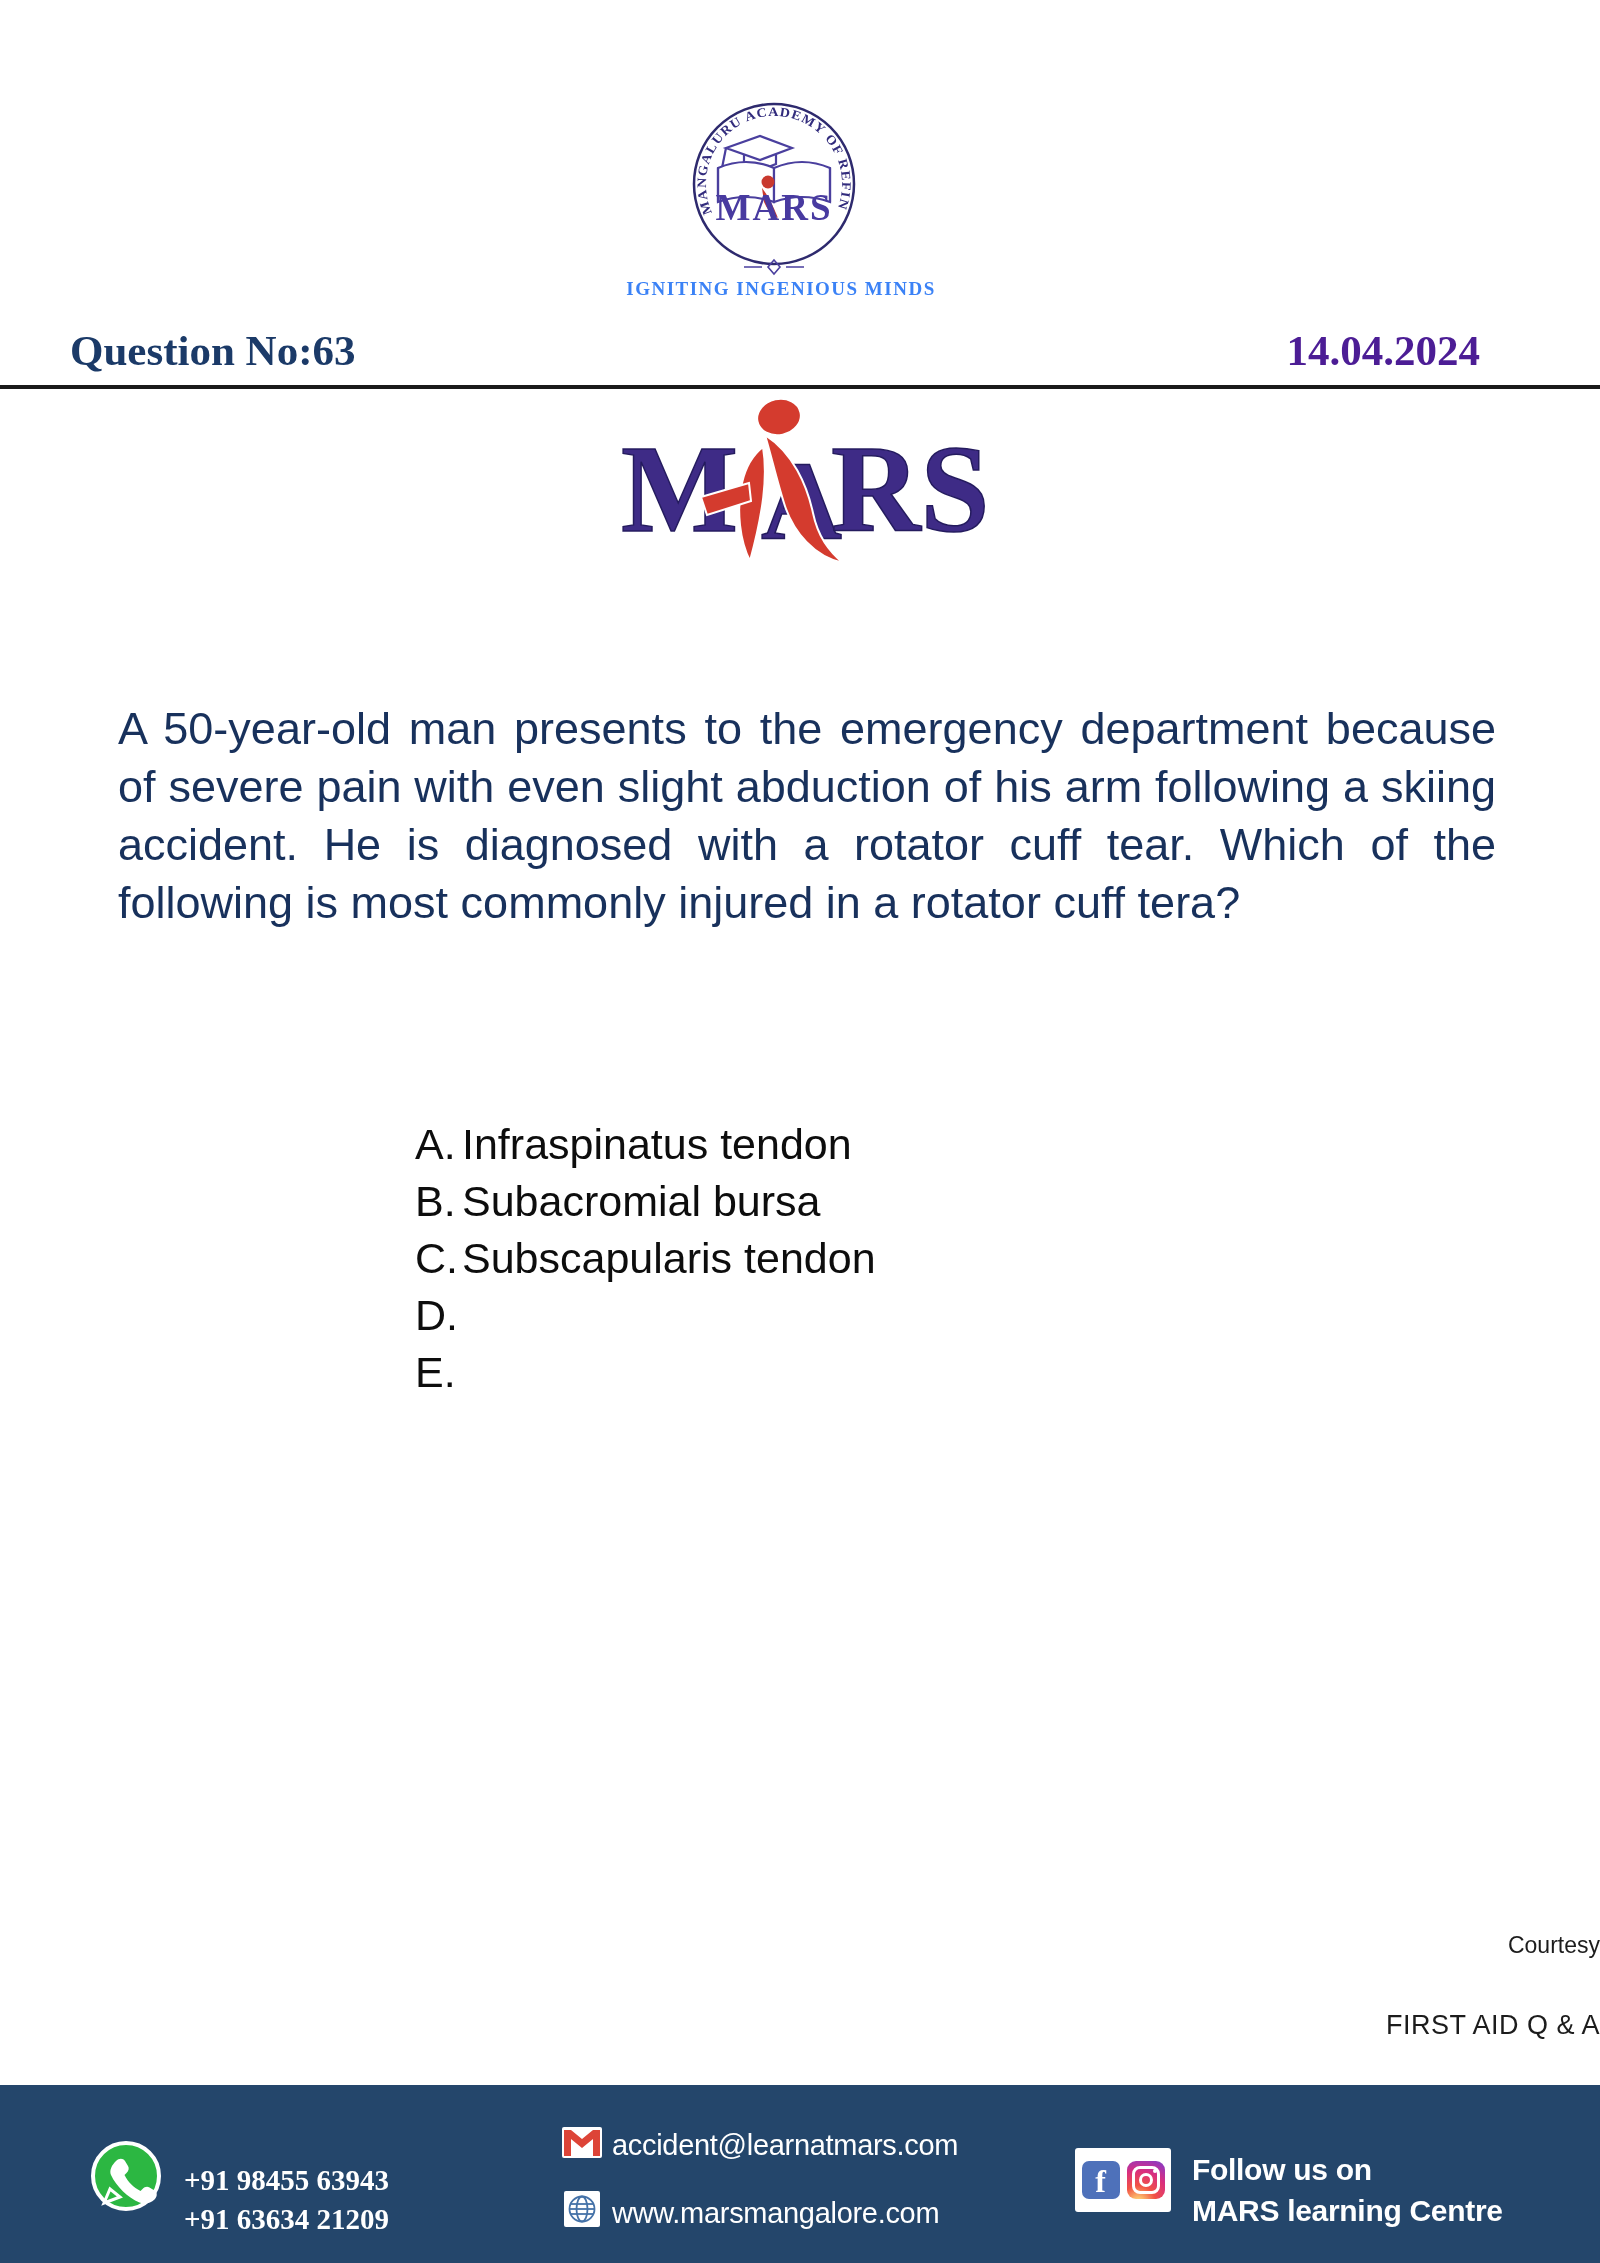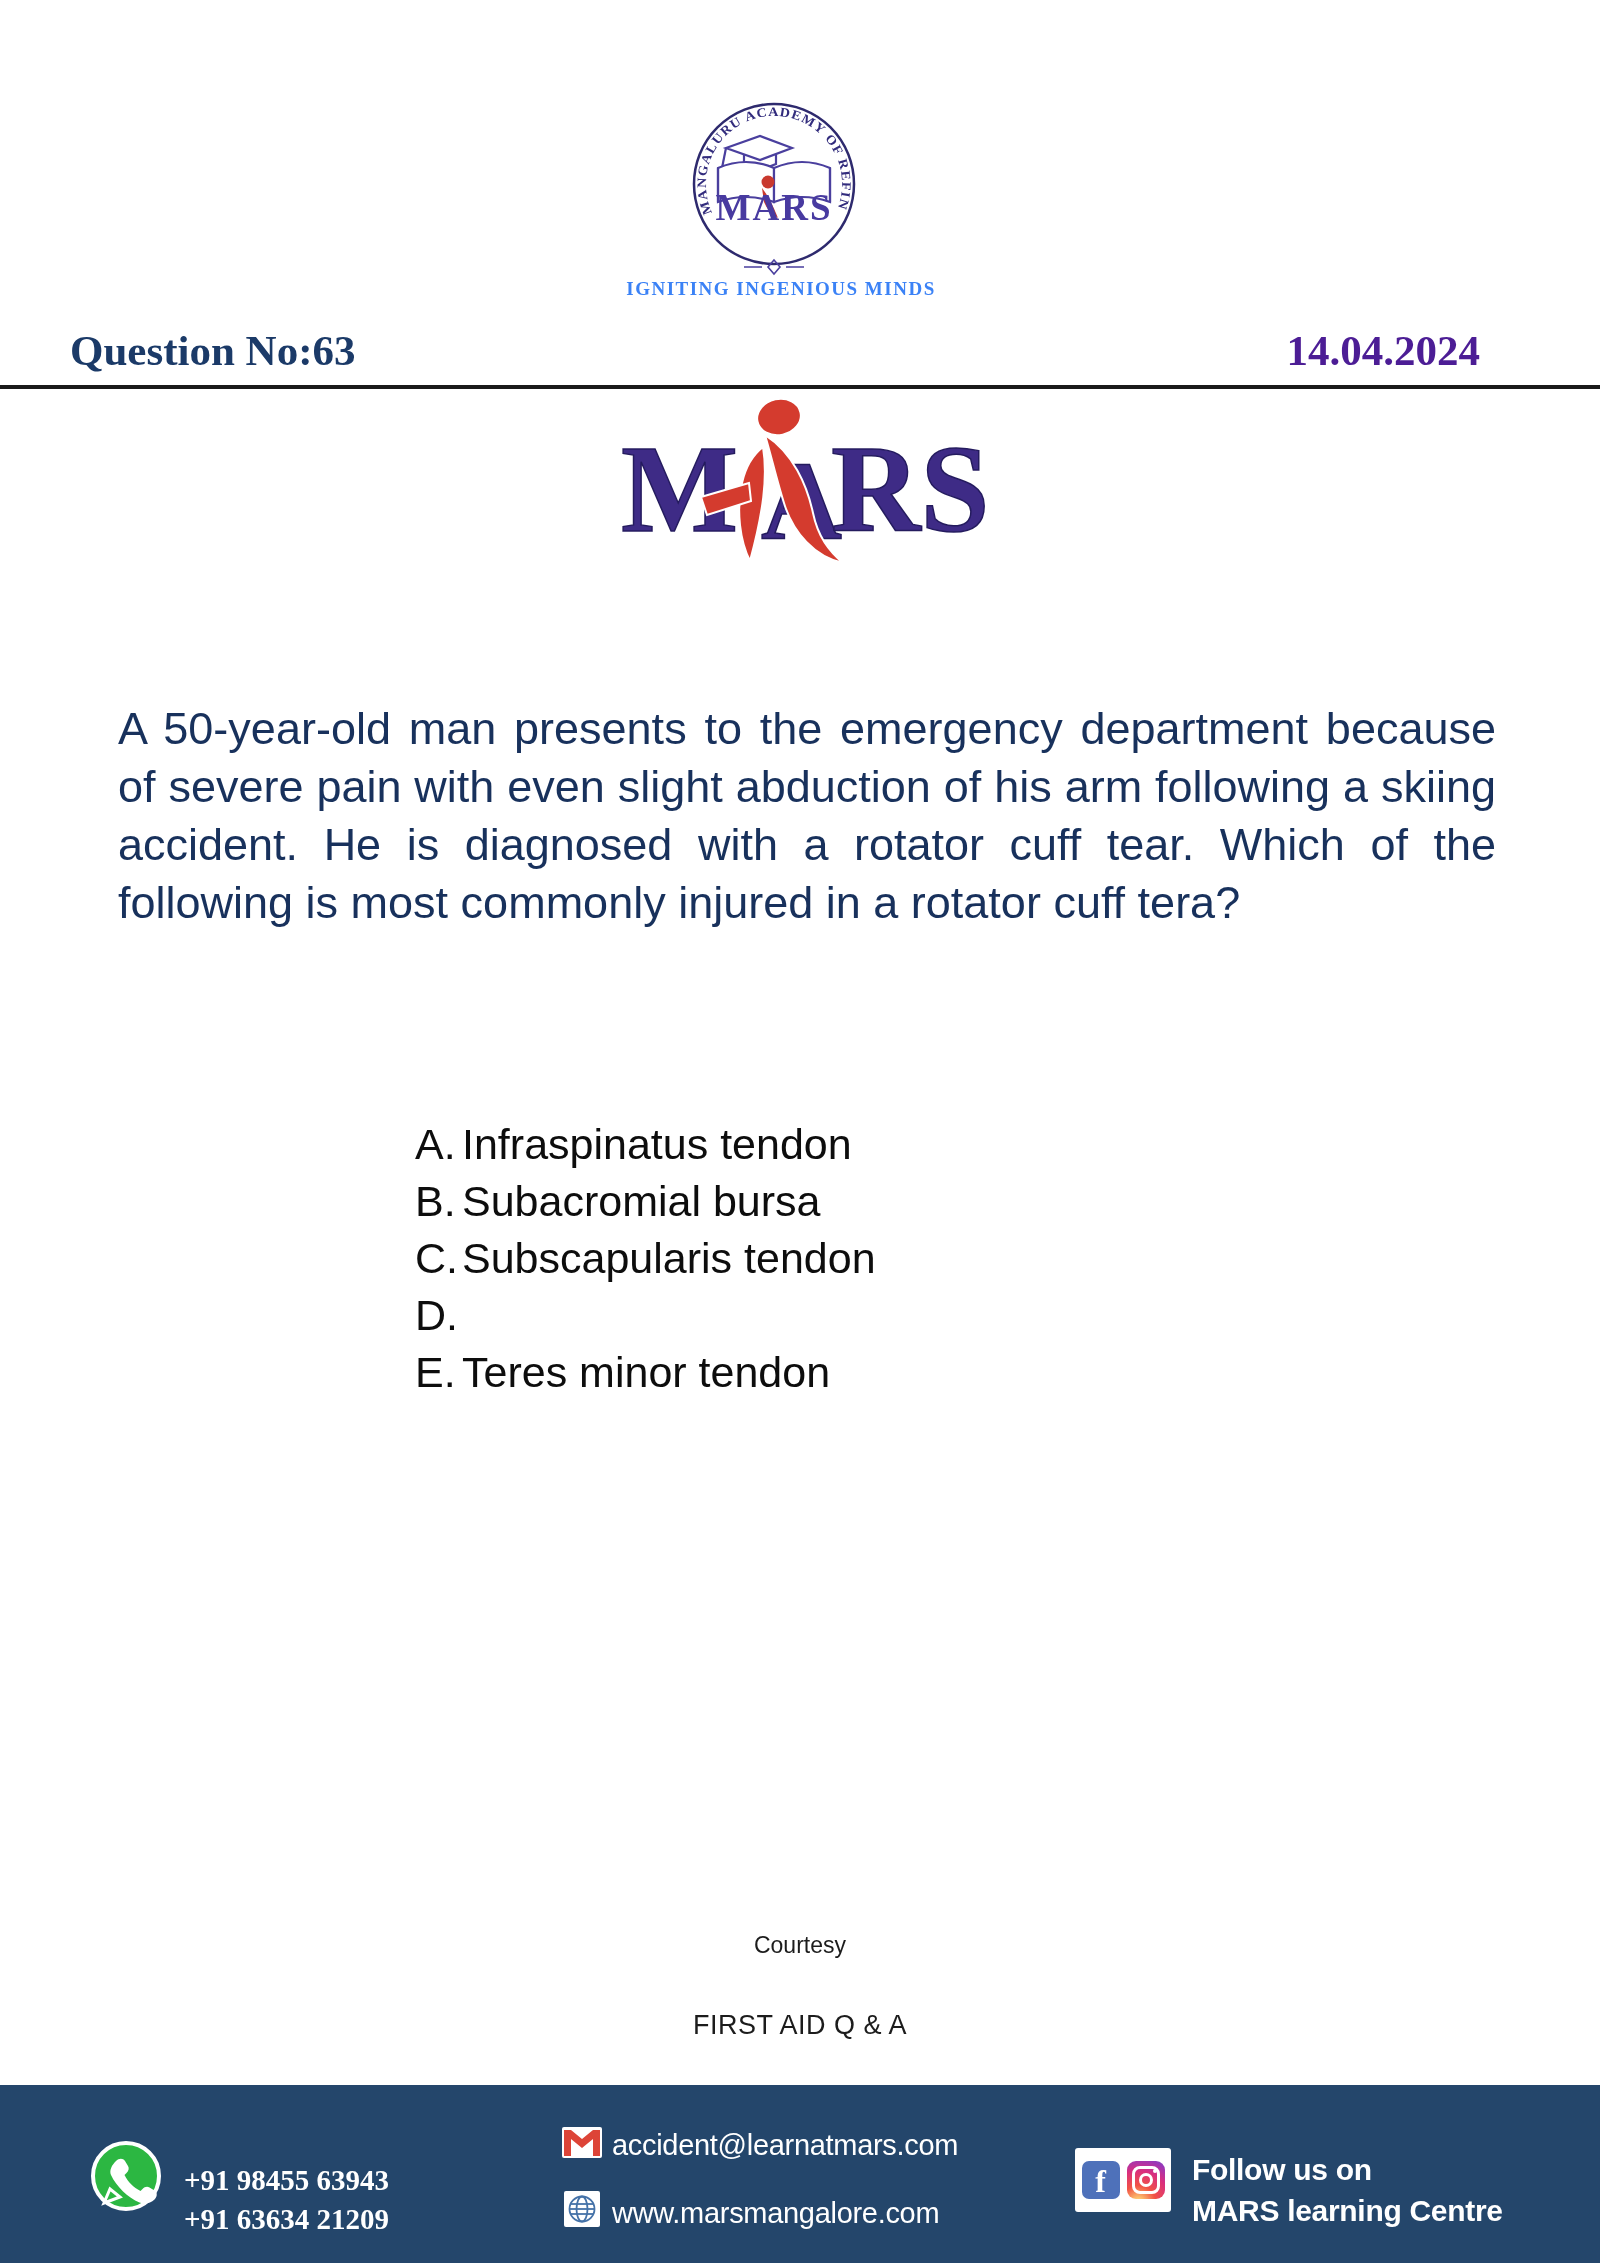--- a/index.html
+++ b/index.html
@@ -39,21 +39,21 @@
     position:absolute; left:118px; top:700px; width:1378px;
     font-size:45px; line-height:58px; color:#18315c; text-align:justify;
   }
 
   
   .options { position:absolute; left:415px; top:1116px; list-style:none; }
   .options li { display:flex; font-size:43px; line-height:57px; color:#0d0d0d; }
   .options .letter { width:47px; flex:0 0 47px; }
 
   
-  .courtesy { position:absolute; left:0; top:1930px; width:1600px; text-align:center; color:#1c1c1c; }
+  .courtesy { position:absolute; left:0; top:1930px; width:1600px; text-align:right; color:#1c1c1c; }
   .courtesy .c1 { font-size:23px; line-height:30px; }
   .courtesy .c2 { font-size:27px; line-height:34px; letter-spacing:0.5px;margin-top:48px; }
 
   
   .footer { position:absolute; left:0; top:2085px; width:1600px; height:178px; background:#24466b; }
   .wa-icon { position:absolute; left:90px; top:56px; width:72px; height:72px; }
   .phones {
     position:absolute; left:184px; top:76px; color:#ffffff;
     font-family:"Liberation Serif", serif; font-weight:bold; font-size:29px; line-height:39px;
   }
@@ -160,21 +160,20 @@
     </li>
     <li>
       <span class="letter">C.</span>
       <span>Subscapularis tendon</span>
     </li>
     <li>
       <span class="letter">D.</span>
     </li>
     <li>
       <span class="letter">E.</span>
-      <span>Teres minor tendon</span>
     </li>
   </ul>
 
   <div class="courtesy">
     <div class="c1">Courtesy</div>
     <div class="c2">FIRST AID Q &amp; A</div>
   </div>
 
   <div class="footer">
 

